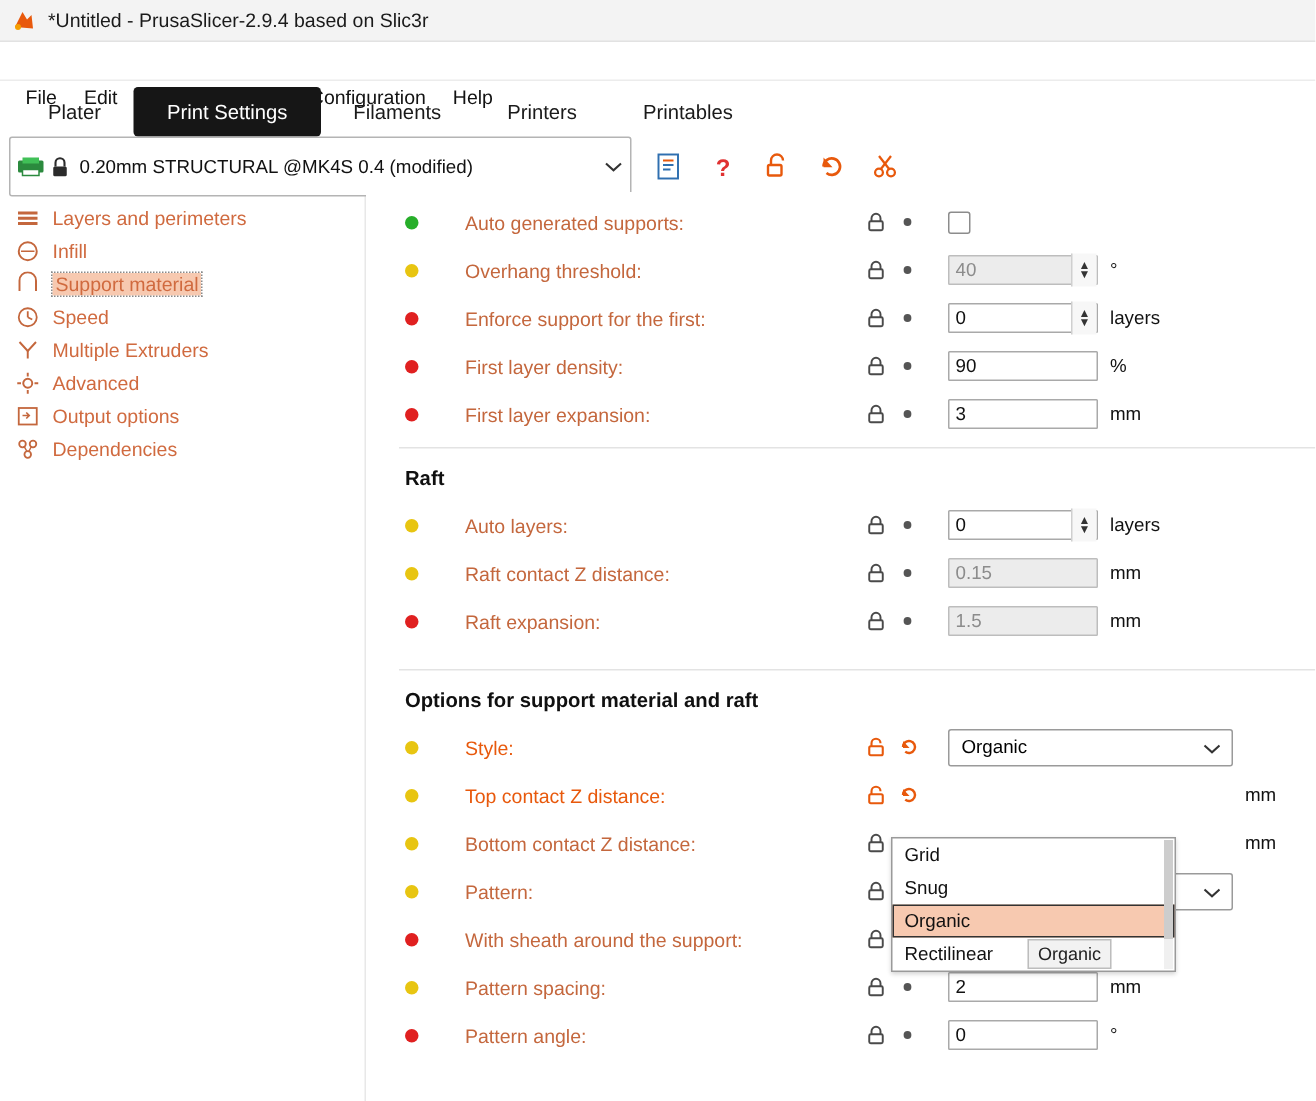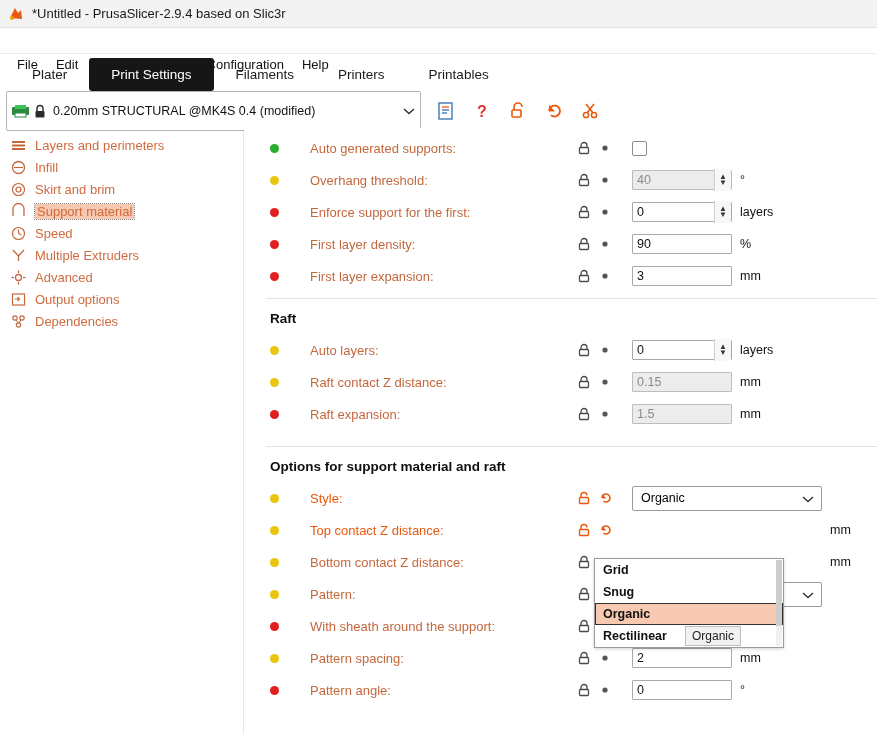--- a/index.html
+++ b/index.html
@@ -313,21 +313,20 @@
 
   
   .dropdown {
     position: absolute;
     width: 190px;
     border: 1px solid #9a9a9a;
     background: #ffffff;
     box-sizing: border-box;
     z-index: 40;
     box-shadow: 0 1px 3px rgba(0,0,0,0.18);
-    font-weight: bold;
   }
   .dd-item {
     height: 22px;
     display: flex;
     align-items: center;
     padding-left: 8px;
     font-size: 12.5px;
     color: #111;
     box-sizing: border-box;
   }
@@ -472,29 +471,20 @@
     <div class="side-item">
       <span class="side-ico">
         <svg class="icon-svg" width="17" height="17" viewBox="0 0 17 17">
           <circle cx="8.5" cy="8.5" r="6" fill="none" stroke="#c4673d" stroke-width="1.3"></circle>
           <line x1="4" y1="8.5" x2="13" y2="8.5" stroke="#c4673d" stroke-width="1.1"></line>
         </svg>
       </span>
       <span class="side-label">Infill</span>
     </div>
 
-    <div class="side-item">
-      <span class="side-ico">
-        <svg class="icon-svg" width="17" height="17" viewBox="0 0 17 17">
-          <circle cx="8.5" cy="8.5" r="6" fill="none" stroke="#c4673d" stroke-width="1.2"></circle>
-          <circle cx="8.5" cy="8.5" r="2.5" fill="none" stroke="#c4673d" stroke-width="1.2"></circle>
-        </svg>
-      </span>
-      <span class="side-label">Skirt and brim</span>
-    </div>
 
     <div class="side-item selected">
       <span class="side-ico">
         <svg class="icon-svg" width="17" height="17" viewBox="0 0 17 17">
           <path d="M3 13 L3 6 a5.5 5.5 0 0 1 11 0 L14 13" fill="none" stroke="#c4673d" stroke-width="1.3"></path>
         </svg>
       </span>
       <span class="side-label">Support material</span>
     </div>
 

